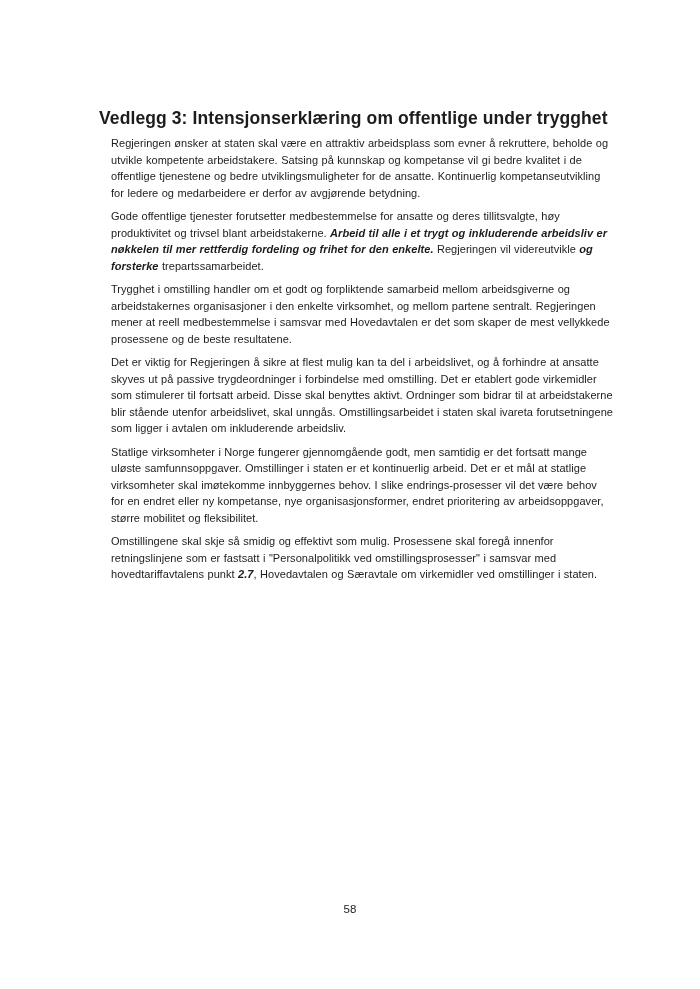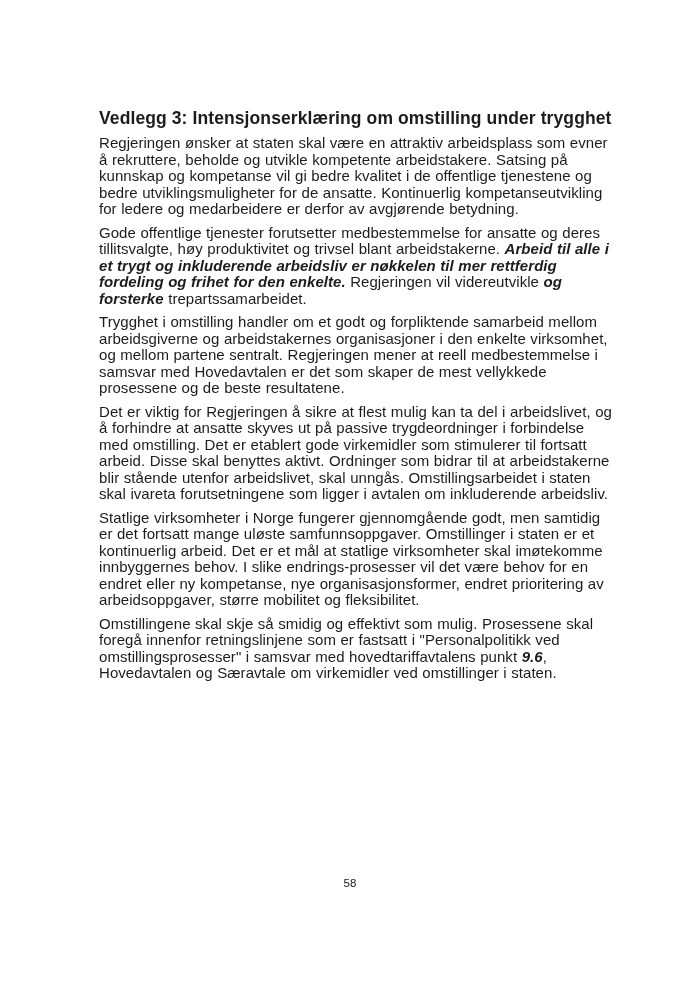--- a/index.html
+++ b/index.html
@@ -28,50 +28,50 @@
     font-size: 17.5px;
     line-height: 26px;
     font-weight: bold;
     letter-spacing: 0.1px;
     color: inherit;
   }
   .content {
     width: 514px;
   }
   .para {
-    margin: 0 0 7px 0;
-    font-size: 15px;
+    margin: 0 0 7px 12px;
+    font-size: 11px;
     line-height: 16.5px;
     letter-spacing: 0.05px;
     word-spacing: 0.3px;
   }
   .para .bold {
     font-weight: bold;
     font-style: italic;
   }
   .page-footer {
     position: absolute;
-    top: 876px;
+    top: 902px;
     left: 0;
     right: 0;
     text-align: center;
     font-size: 11.5px;
     line-height: 14px;
   }
 </style>
 </head>
 <body style="background: rgb(255, 255, 255); color: rgb(28, 28, 28);">
 
 <div class="page">
-  <h1 class="doc-title">Vedlegg 3: Intensjonserklæring om omstilling under trygghet</h1>
+  <h1 class="doc-title">Vedlegg 3: Intensjonserklæring om offentlige under trygghet</h1>
   <div class="content">
       <p class="para"><span>Regjeringen ønsker at staten skal være en attraktiv arbeidsplass som evner å rekruttere, beholde og utvikle kompetente arbeidstakere. Satsing på kunnskap og kompetanse vil gi bedre kvalitet i de offentlige tjenestene og bedre utviklingsmuligheter for de ansatte. Kontinuerlig kompetanseutvikling for ledere og medarbeidere er derfor av avgjørende betydning.</span></p>
       <p class="para"><span>Gode offentlige tjenester forutsetter medbestemmelse for ansatte og deres tillitsvalgte, høy produktivitet og trivsel blant arbeidstakerne. </span><span class="bold">Arbeid til alle i et trygt og inkluderende arbeidsliv er nøkkelen til mer rettferdig fordeling og frihet for den enkelte.</span><span> Regjeringen vil videreutvikle </span><span class="bold">og forsterke</span><span> trepartssamarbeidet.</span></p>
       <p class="para"><span>Trygghet i omstilling handler om et godt og forpliktende samarbeid mellom arbeidsgiverne og arbeidstakernes organisasjoner i den enkelte virksomhet, og mellom partene sentralt. Regjeringen mener at reell medbestemmelse i samsvar med Hovedavtalen er det som skaper de mest vellykkede prosessene og de beste resultatene.</span></p>
       <p class="para"><span>Det er viktig for Regjeringen å sikre at flest mulig kan ta del i arbeidslivet, og å forhindre at ansatte skyves ut på passive trygdeordninger i forbindelse med omstilling. Det er etablert gode virkemidler som stimulerer til fortsatt arbeid. Disse skal benyttes aktivt. Ordninger som bidrar til at arbeidstakerne blir stående utenfor arbeidslivet, skal unngås. Omstillingsarbeidet i staten skal ivareta forutsetningene som ligger i avtalen om inkluderende arbeidsliv.</span></p>
       <p class="para"><span>Statlige virksomheter i Norge fungerer gjennomgående godt, men samtidig er det fortsatt mange uløste samfunnsoppgaver. Omstillinger i staten er et kontinuerlig arbeid. Det er et mål at statlige virksomheter skal imøtekomme innbyggernes behov. I slike endrings-prosesser vil det være behov for en endret eller ny kompetanse, nye organisasjonsformer, endret prioritering av arbeidsoppgaver, større mobilitet og fleksibilitet.</span></p>
-      <p class="para"><span>Omstillingene skal skje så smidig og effektivt som mulig. Prosessene skal foregå innenfor retningslinjene som er fastsatt i "Personalpolitikk ved omstillingsprosesser" i samsvar med hovedtariffavtalens punkt </span><span class="bold">9.6</span><span>, Hovedavtalen og Særavtale om virkemidler ved omstillinger i staten.</span></p>
+      <p class="para"><span>Omstillingene skal skje så smidig og effektivt som mulig. Prosessene skal foregå innenfor retningslinjene som er fastsatt i "Personalpolitikk ved omstillingsprosesser" i samsvar med hovedtariffavtalens punkt </span><span class="bold">2.7</span><span>, Hovedavtalen og Særavtale om virkemidler ved omstillinger i staten.</span></p>
     </div>
 </div>
 
 <div class="page-footer">
   <span>58</span>
 </div>
 
 </body></html>

